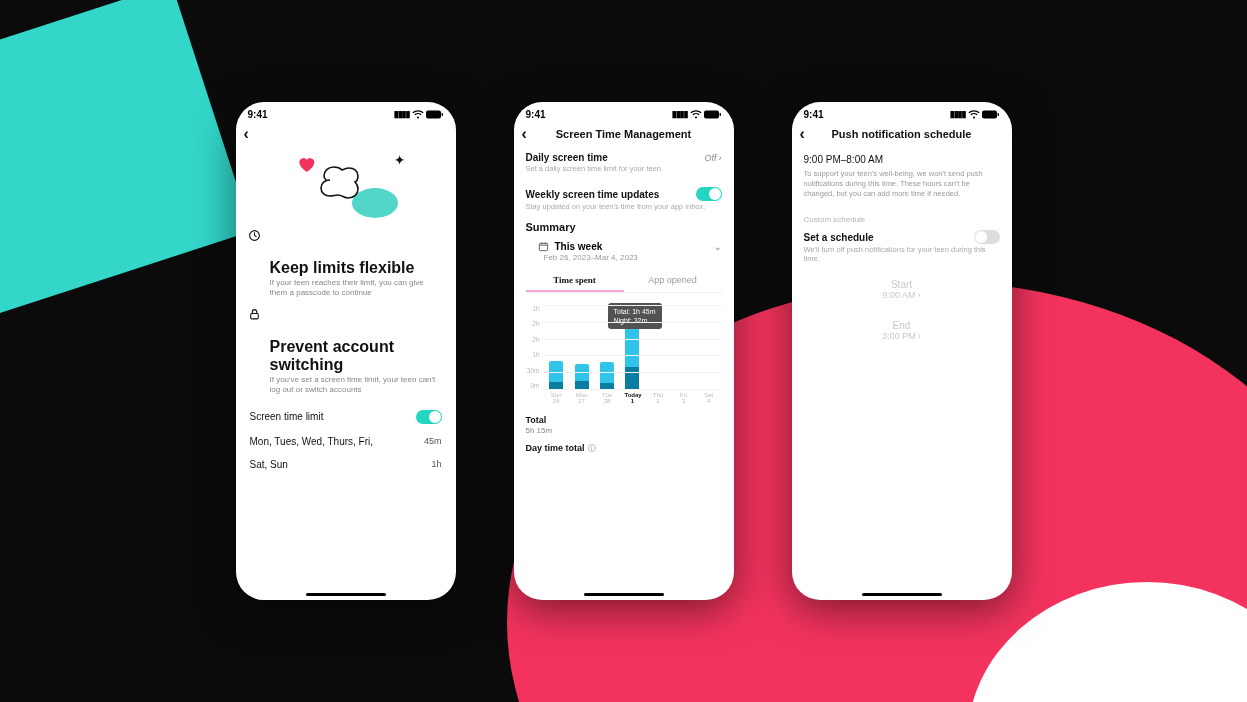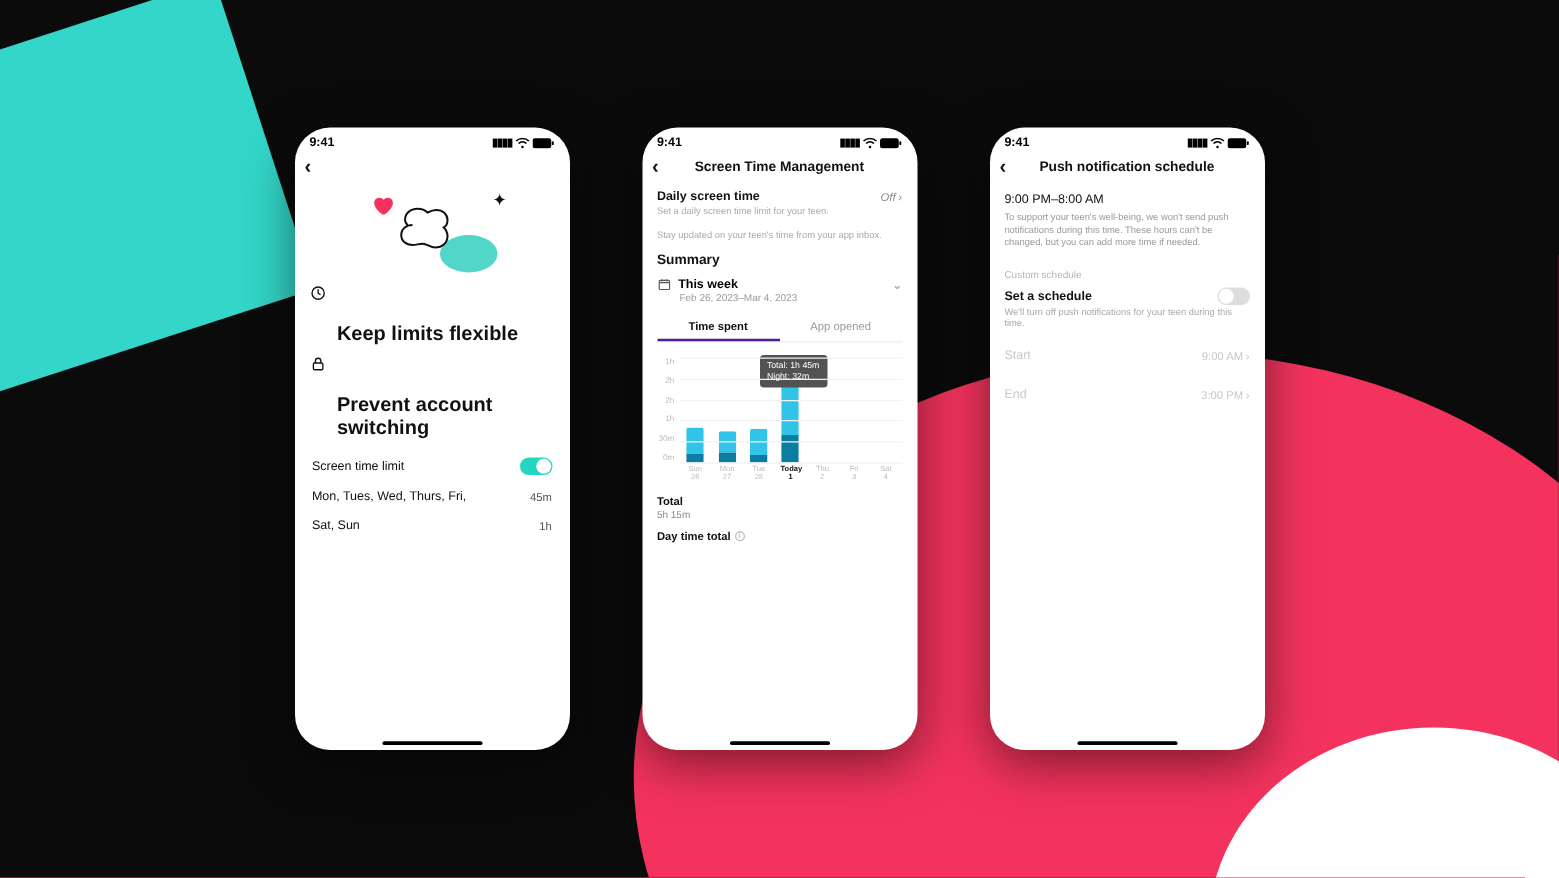--- a/index.html
+++ b/index.html
@@ -57,27 +57,27 @@
 
 .home-ind { position:absolute; bottom:4px; left:50%; transform:translateX(-50%); width:80px; height:3px; background:#000; border-radius:2px; }
 
 
 .sect-row { display:flex; justify-content:space-between; align-items:center; padding-top:4px; }
 .sect-row .t { font-size:10px; font-weight:600; color:#111; }
 .sect-row .r { font-size:9px; color:#888; display:flex; align-items:center; gap:2px;font-style:italic; }
 .sub { font-size:7.5px; color:#aaa; margin-top:1px; margin-bottom:10px; line-height:1.2; }
 .h2 { font-size:11px; font-weight:700; margin:6px 0 8px; color:#111; }
 
-.week-row { display:flex; align-items:center; gap:6px; font-size:10px; font-weight:600; cursor:pointer; }
+.week-row { display:flex; align-items:center; gap:6px; font-size:10px; font-weight:600; cursor:pointer;margin-left:12px; }
 .week-row .chev { margin-left:auto; color:#aaa; font-size:9px; }
 .date-range { font-size:8px; color:#9a9a9a; margin-left:18px; margin-top:1px; }
 
 .tabs { display:flex; margin-top:8px; border-bottom:1px solid #eee; }
 .tab { flex:1; text-align:center; font-size:9px; padding:5px 0; color:#9a9a9a; cursor:pointer; }
-.tab.active { color:#111; font-weight:700; border-bottom:2px solid #4c1d95; }
+.tab.active { color:#111; font-weight:700; border-bottom:2px solid #f9a8d4;font-family:Liberation Serif, serif; }
 
 .chart { position:relative; margin-top:12px; padding-left:18px; height:100px; }
 .ylabels { position:absolute; left:0; top:0; bottom:16px; display:flex; flex-direction:column; justify-content:space-between; font-size:6.5px; color:#bbb; text-align:right; width:14px; }
 .gridline { position:absolute; left:18px; right:0; border-top:1px solid #f2f2f2; }
 .bars { position:absolute; left:18px; right:0; bottom:16px; top:0; display:flex; align-items:flex-end; justify-content:space-around; }
 .bar-col { display:flex; flex-direction:column; align-items:center; width:16px; }
 .bar { width:14px; display:flex; flex-direction:column-reverse; border-radius:2px 2px 0 0; overflow:hidden; }
 .bar .day { background:#2fc4e8; }
 .bar .night { background:#0a7da0; }
 .xl { position:absolute; left:18px; right:0; bottom:0; display:flex; justify-content:space-around; font-size:6px; color:#bbb; text-align:center;}
@@ -88,21 +88,21 @@
 .totals { margin-top:10px; }
 .totals .lab { font-size:9px; font-weight:700; color:#111; }
 .totals .v { font-size:8px; color:#888; margin-top:1px; }
 .dto { font-size:9px; font-weight:700; color:#111; margin-top:8px; display:flex; align-items:center; gap:3px;}
 .info-icon { width:8px; height:8px; border:1px solid #bbb; border-radius:50%; font-size:6px; color:#bbb; display:inline-flex; align-items:center; justify-content:center; }
 
 
 .p3-title { font-size:10px; font-weight:400; color:#111; margin-top:6px; }
 .p3-desc { font-size:7.5px; color:#9a9a9a; margin-top:4px; line-height:1.35; }
 .sec-label { font-size:8px; color:#b5b5b5; margin:16px 0 6px; }
-.opt-row { display:flex; justify-content:space-between; align-items:center; padding:10px 0; font-size:10px; color:#111; }
+.opt-row { display:flex; justify-content:space-between; align-items:center; padding:10px 0; font-size:10px; color:#111;flex-direction:column; }
 .opt-row.disabled { color:#c8c8c8; }
 .opt-row .val2 { font-size:9px; color:#c8c8c8; display:flex; align-items:center; gap:2px; }
 .chevr { font-size:9px; }
 
 .calendar-icon svg { display:block; }
 </style>
 </head>
 <body>
 
 <div class="shape-teal"></div>
@@ -144,29 +144,31 @@
         <span class="sparkle">✦</span>
       </div>
 
       <div class="feat-row">
         <span class="feat-icon"><svg width="13" height="13" viewBox="0 0 24 24">
               <circle cx="12" cy="12" r="9" fill="none" stroke="#111" stroke-width="2"></circle>
               <path d="M12 7v5l3 2" stroke="#111" stroke-width="2" fill="none" stroke-linecap="round"></path>
             </svg></span>
         <div>
           <div class="feat-title">Keep limits flexible</div>
+          <div class="feat-desc">If your teen reaches their limit, you can give them a passcode to continue</div>
         </div>
       </div>
       <div class="feat-row">
         <span class="feat-icon"><svg width="13" height="13" viewBox="0 0 24 24">
               <rect x="5" y="10" width="14" height="10" rx="2" fill="none" stroke="#111" stroke-width="2"></rect>
               <path d="M8 10V7a4 4 0 118 0v3" fill="none" stroke="#111" stroke-width="2"></path>
             </svg></span>
         <div>
           <div class="feat-title">Prevent account switching</div>
+          <div class="feat-desc">If you've set a screen time limit, your teen can't log out or switch accounts</div>
         </div>
       </div>
 
       <div class="row" style="margin-top:6px;">
         <span>Screen time limit</span>
         <span class="toggle on">
             <span class="knob"></span>
           </span>
       </div>
       <div class="row link">
@@ -207,20 +209,26 @@
     <div class="content">
       <div class="sect-row" style="cursor:pointer;">
         <span class="t">Daily screen time</span>
         <span class="r">
             <span>Off</span>
             <span class="chevr">›</span>
           </span>
       </div>
       <div class="sub">Set a daily screen time limit for your teen.</div>
 
+      <div class="sect-row">
+        <span class="t">Weekly screen time updates</span>
+        <span class="toggle on">
+            <span class="knob"></span>
+          </span>
+      </div>
       <div class="sub">Stay updated on your teen's time from your app inbox.</div>
 
       <div class="h2">Summary</div>
 
       <div class="week-row">
         <span class="calendar-icon">
             <svg width="11" height="11" viewBox="0 0 24 24">
               <rect x="3" y="5" width="18" height="16" rx="2" fill="none" stroke="#555" stroke-width="2"></rect>
               <path d="M3 9h18M8 3v4M16 3v4" stroke="#555" stroke-width="2"></path>
             </svg>

